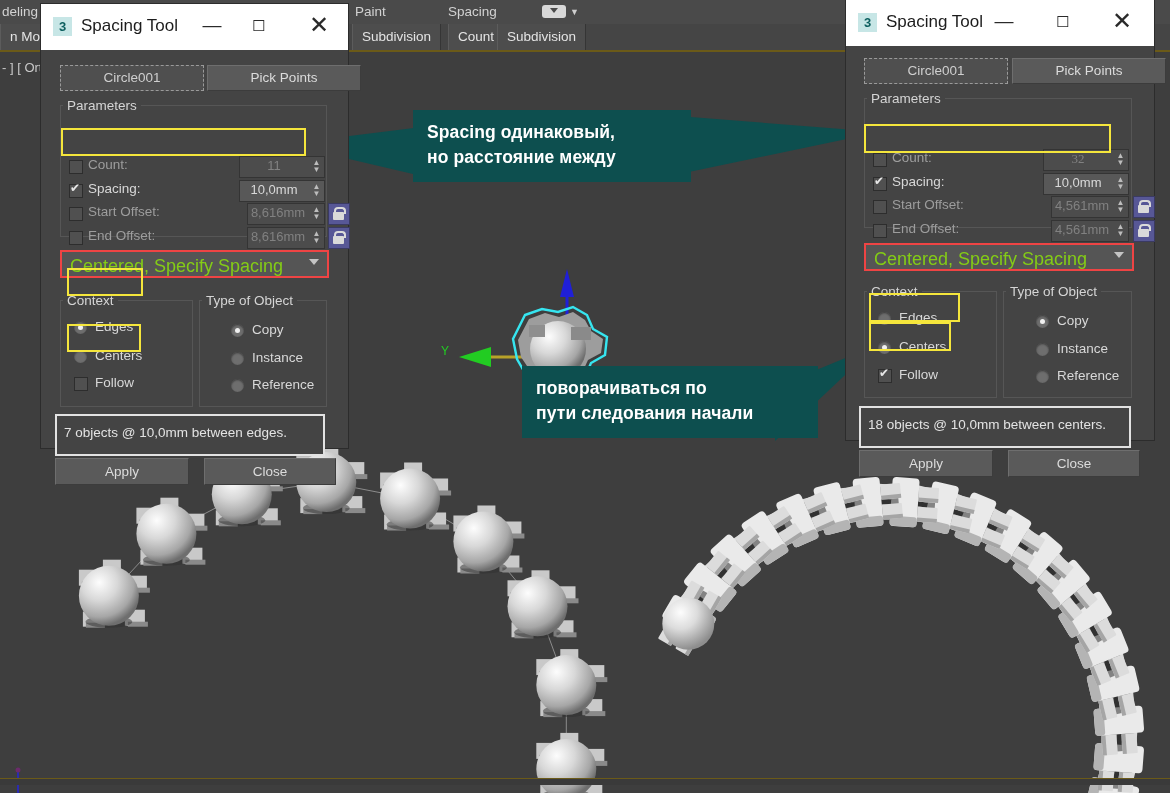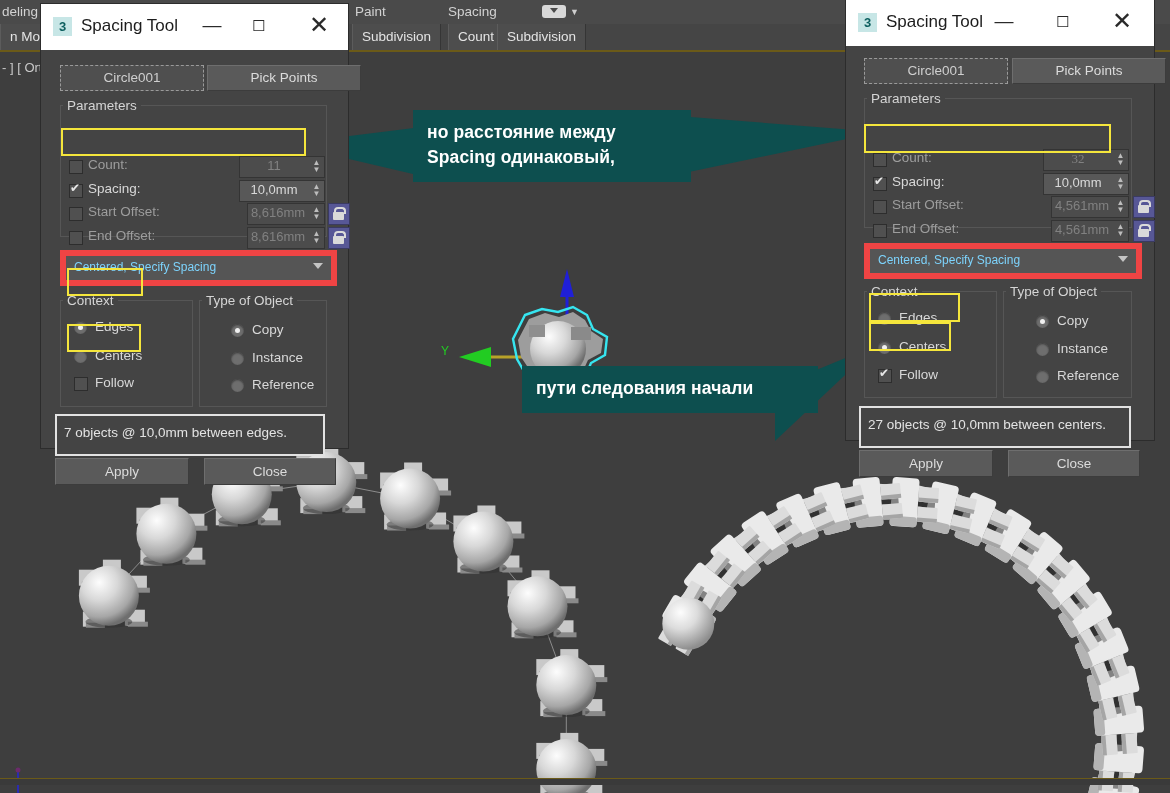--- a/index.html
+++ b/index.html
@@ -67,22 +67,22 @@
   .spin .sv{position:absolute;left:0;right:16px;top:1px;text-align:center;font-size:13px;color:#d9d9d9;}
   .spin.dim{background:#4c4c4c;}
   .spin.dim .sv{color:#818181;}
   .spin .arrows{position:absolute;right:2px;top:2px;width:11px;height:15px;color:#bdbdbd;font-size:8px;
                 line-height:7px;text-align:center;}
   .lockbtn{position:absolute;width:20px;height:20px;background:#575796;border:1px solid #3a3a62;}
   .lockbtn:after{content:"";position:absolute;left:5px;top:3px;width:8px;height:5px;
         border:2px solid #dadada;border-bottom:none;border-radius:4px 4px 0 0;}
   .lockbtn:before{content:"";position:absolute;left:4px;top:8px;width:11px;height:8px;background:#dadada;border-radius:1px;}
 
-  .combo{position:absolute;background:#555555;border:6px solid #ef4444;color:#7dd3fc;
-         font-size:12px;}
+  .combo{position:absolute;background:#555555;border:2px solid #ef4444;color:#84cc16;
+         font-size:18px;}
   .combo .ctext{position:absolute;left:8px;top:4px;}
   .combo .carr{position:absolute;right:8px;top:7px;border-left:5px solid transparent;
         border-right:5px solid transparent;border-top:6px solid #c4c4c4;}
 
   .radio{position:absolute;width:13px;height:13px;border-radius:50%;background:#6e6e6e;
          box-shadow:inset 0 1px 2px #3a3a3a;}
   .radio.on:after{content:"";position:absolute;left:4px;top:4px;width:5px;height:5px;
         border-radius:50%;background:#f0f0f0;}
   .rlabel{position:absolute;font-size:13.5px;color:#d8d8d8;white-space:nowrap;}
 
@@ -827,25 +827,26 @@
     <polygon points="0,26 145,8 145,60" fill="#0d4f4f"></polygon>
   </svg>
   <svg class="arrow" style="left:665px;top:115px;" width="215" height="95" viewBox="0 0 215 95">
     <polygon points="215,17 0,0 0,62" fill="#0d4f4f"></polygon>
   </svg>
   <svg class="arrow" style="left:775px;top:345px;" width="110" height="110" viewBox="0 0 110 110">
     <polygon points="102,0 0,42 0,96" fill="#0d4f4f"></polygon>
   </svg>
 
   <div class="callout" style="left:413px;top:110px;width:250px;">
+    <div>Spacing одинаковый,</div>
     <div>но расстояние между</div>
-    <div>Spacing одинаковый,</div>
   </div>
 
   <div class="callout" style="left:522px;top:366px;width:268px;">
+    <div>поворачиваться по</div>
     <div>пути следования начали</div>
   </div>
 
   <div class="dlg" style="left:41px;top:4px;width:307px;height:444px;">
     <div class="dlg-title">
       <div class="dlg-ico">3</div>
       <div class="dlg-name">Spacing Tool</div>
       <div class="wbtn w-min" style="left:148px;">
         <span>—</span>
         </div>
@@ -1036,21 +1037,21 @@
       <div style="position:absolute;left:190px;top:295px;">
         <div class="radio" style="left:0;top:2px;"></div>
         <div class="rlabel" style="left:21px;top:0;">Instance</div>
       </div>
       <div style="position:absolute;left:190px;top:322px;">
         <div class="radio" style="left:0;top:2px;"></div>
         <div class="rlabel" style="left:21px;top:0;">Reference</div>
       </div>
 
       <div class="status" style="left:13px;top:360px;width:268px;height:38px;">
-        <span>27 objects @ 10,0mm  between centers.</span>
+        <span>18 objects @ 10,0mm  between centers.</span>
       </div>
 
       <div class="btn-plain" style="left:13px;top:404px;width:132px;height:25px;line-height:25px;">Apply</div>
       <div class="btn-plain" style="left:162px;top:404px;width:130px;height:25px;line-height:25px;">Close</div>
     </div>
   </div>
 
   <div class="hl" style="left:864px;top:124px;width:243px;height:25px;"></div>
   <div class="hl" style="left:869px;top:293px;width:87px;height:25px;"></div>
   <div class="hl" style="left:869px;top:322px;width:78px;height:25px;"></div>

